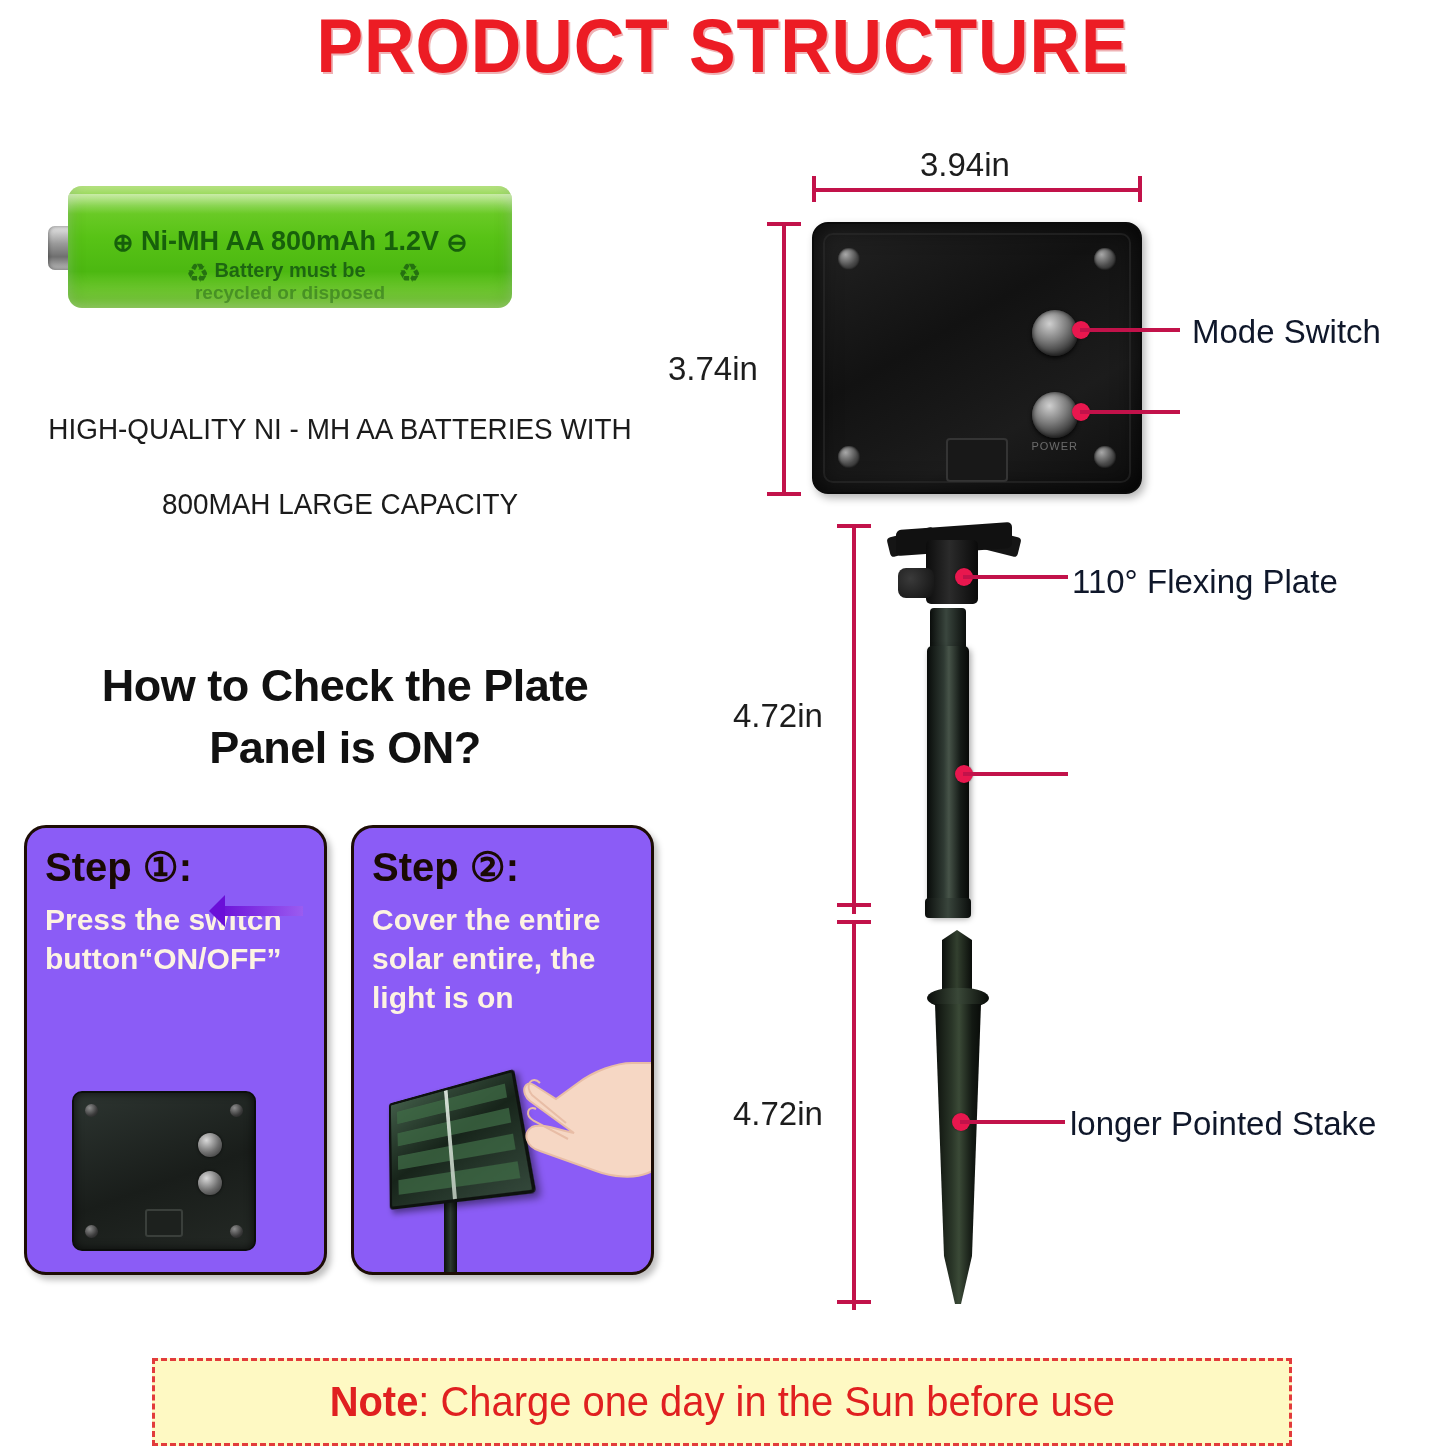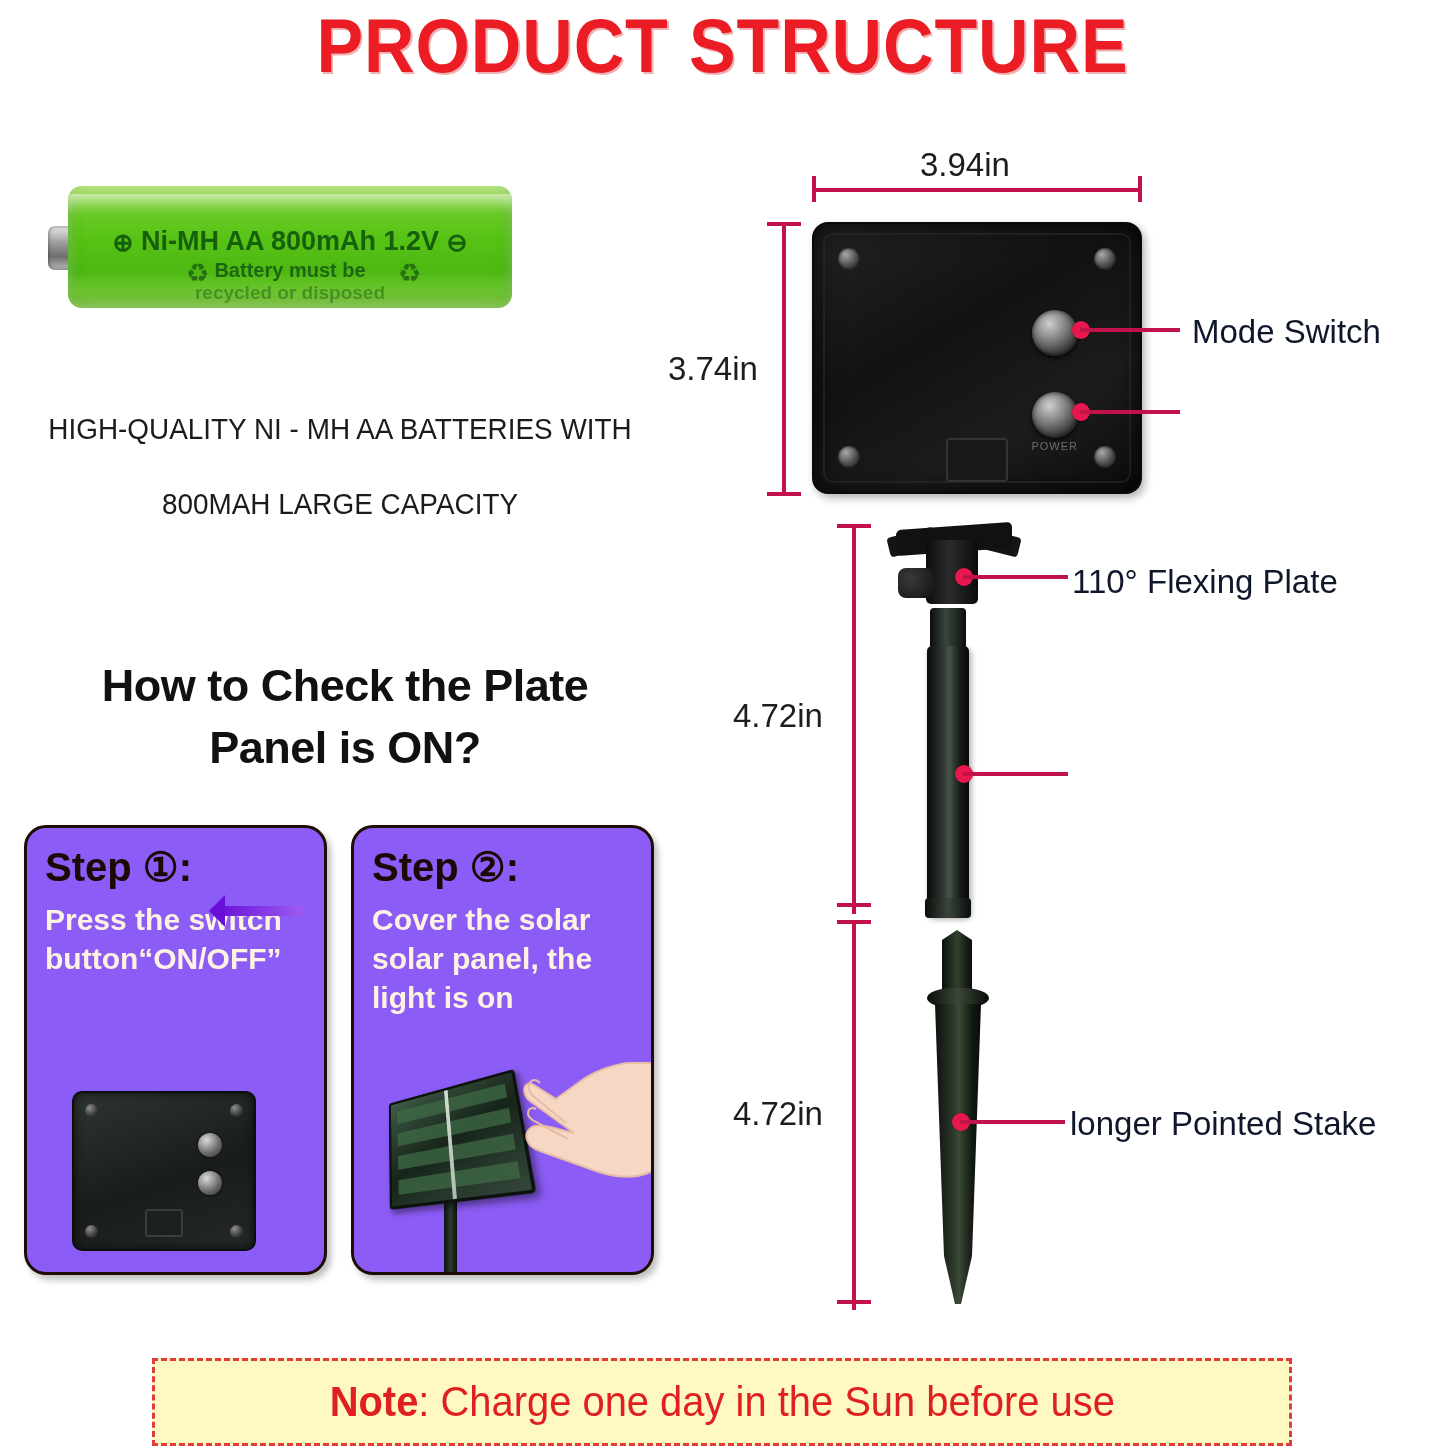--- a/index.html
+++ b/index.html
@@ -264,21 +264,21 @@
       <div class="scr br"></div>
       <div class="s1btn a"></div>
       <div class="s1btn b"></div>
       <div class="s1sq"></div>
     </div>
     <div class="s1arrow"></div>
   </div>
 
   <div class="card two">
     <div class="card-h">Step ②:</div>
-    <div class="card-b">Cover the solar solar panel, the light is on</div>
+    <div class="card-b">Cover the entire solar entire, the light is on</div>
     <div class="s2wrap">
       <div class="s2pole"></div>
       <div class="s2panel">
         <div class="s2cell" style="top:10px"></div>
         <div class="s2cell" style="top:36px"></div>
         <div class="s2cell" style="top:62px"></div>
         <div class="s2cell" style="top:88px"></div>
         <div class="s2mid"></div>
       </div>
       <svg class="hand" viewBox="0 0 150 160">

